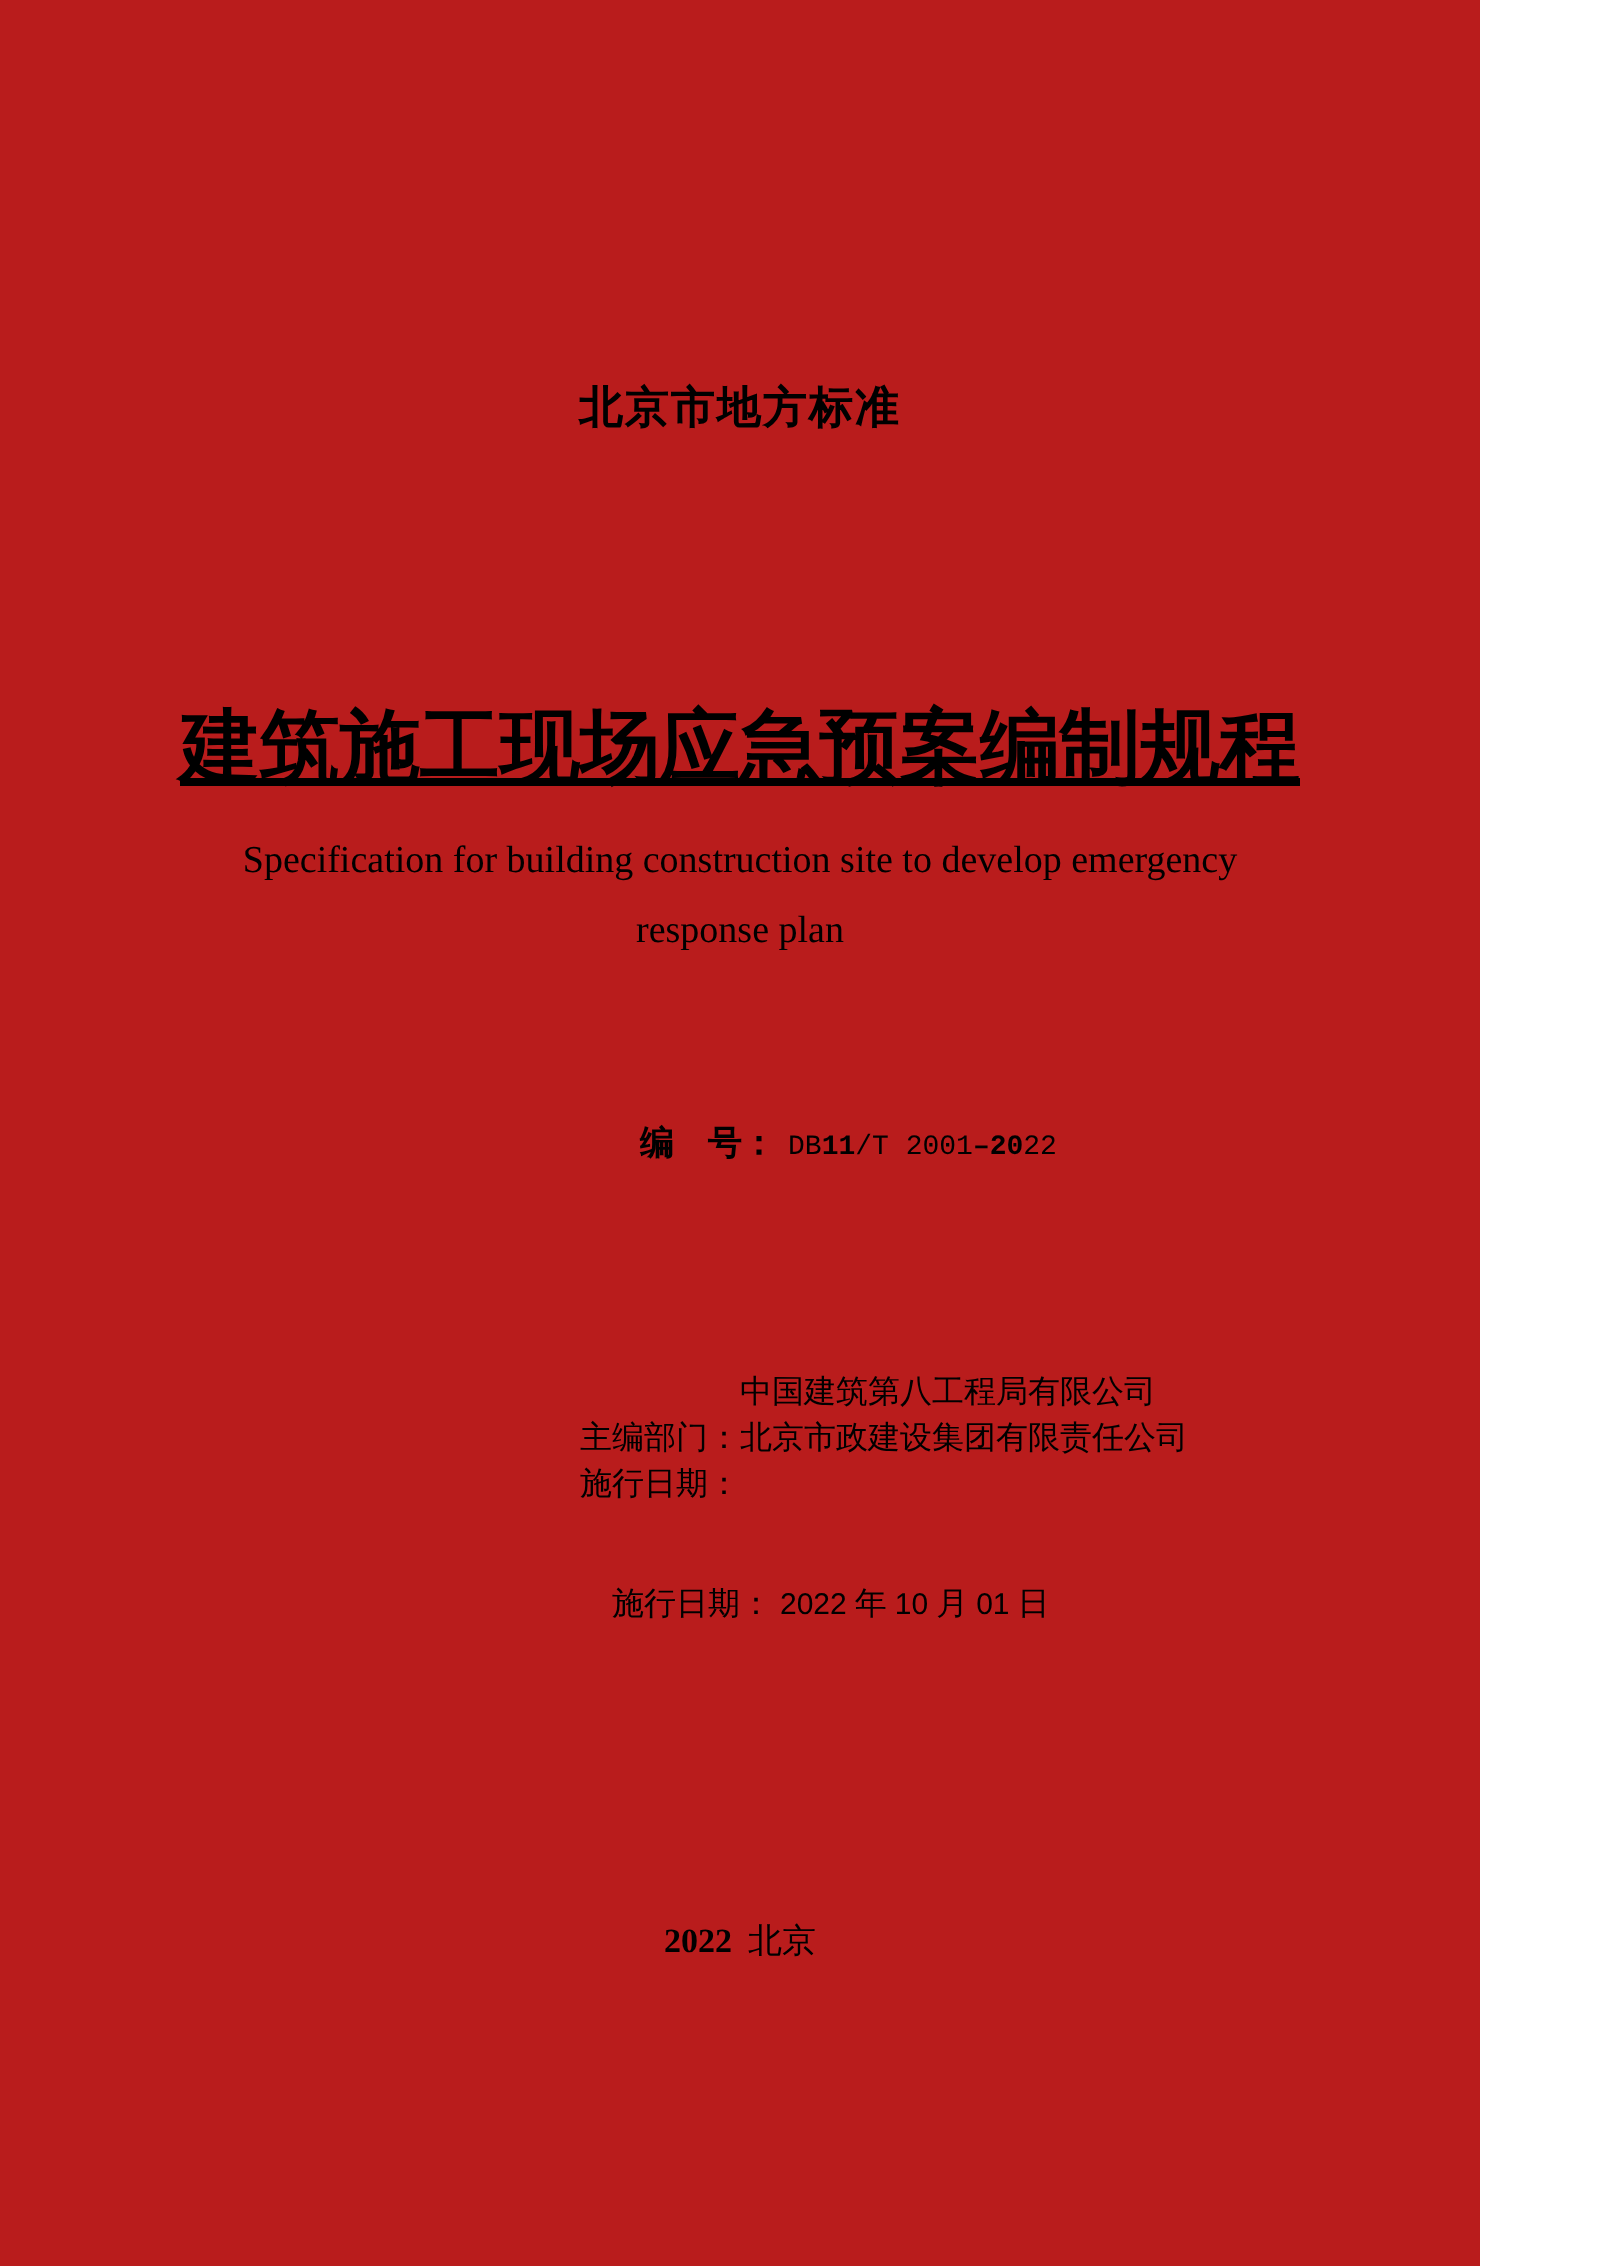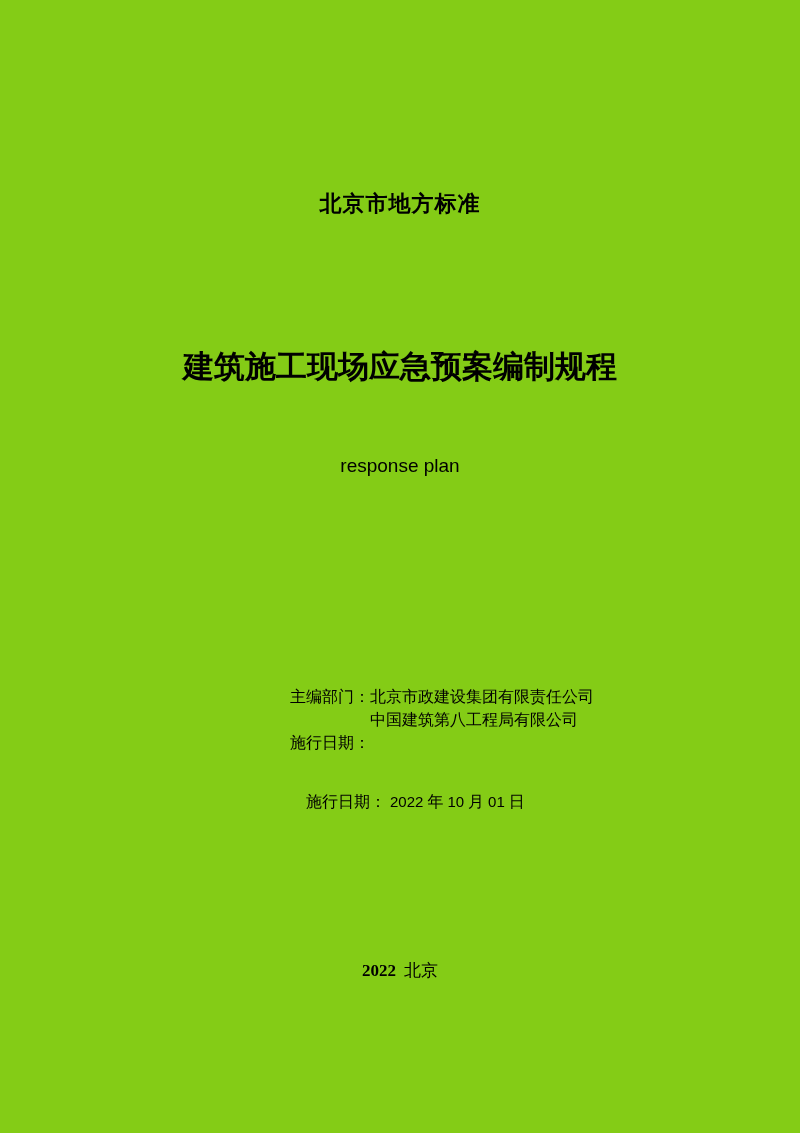--- a/index.html
+++ b/index.html
@@ -2,23 +2,23 @@
 <html><head>
 <meta charset="utf-8">
 <style>
   html, body {
     margin: 0;
     padding: 0;
     background: #ffffff;
   }
   .page {
     position: relative;
-    width: 800px;
+    width: 740px;
     height: 1133px;
-    background: #84cc16;
+    background: #b91c1c;
     color: #000000;
     overflow: hidden;
     font-family: "Liberation Serif", serif;
   }
   .centered {
     position: absolute;
     left: 0;
     width: 100%;
     text-align: center;
     white-space: nowrap;
@@ -27,31 +27,32 @@
     top: 189px;
     font-family: "Liberation Sans", sans-serif;
     font-weight: bold;
     font-size: 22px;
     letter-spacing: 1px;
   }
   .doc-title {
     top: 346px;
     font-family: "Liberation Sans", sans-serif;
     font-weight: bold;
-    font-size: 31px;
+    font-size: 40px;
     letter-spacing: 0px;
+    text-decoration: underline;
   }
   .subtitle-line1 {
     top: 420px;
     font-family: "Liberation Serif", serif;
     font-size: 19px;
   }
   .subtitle-line2 {
     top: 455px;
-    font-family: Liberation Sans, sans-serif;
+    font-family: Liberation Serif, serif;
     font-size: 19px;
   }
   .number-line {
     position: absolute;
     left: 320px;
     top: 560px;
     white-space: nowrap;
   }
   .number-label {
     font-family: "Liberation Sans", sans-serif;
@@ -114,32 +115,36 @@
 </style>
 </head>
 <body>
 
 <div class="page">
 
   <div class="centered doc-header">北京市地方标准</div>
 
   <div class="centered doc-title">建筑施工现场应急预案编制规程</div>
 
+  <div class="centered subtitle-line1">Specification for building construction site to develop emergency</div>
 
   <div class="centered subtitle-line2">response plan</div>
 
+  <div class="number-line">
+    <span class="number-label">编　号：</span><span class="number-value"><span>DB</span><span class="b">11</span><span>/T 2001</span><span class="b">–20</span><span>22</span></span>
+  </div>
 
   <div class="dept-block">
     <div class="dept-row">
+      <span class="dept-label"></span>
+      <span>中国建筑第八工程局有限公司</span>
+    </div>
+    <div class="dept-row">
       <span class="dept-label">主编部门：</span>
       <span>北京市政建设集团有限责任公司</span>
-    </div>
-    <div class="dept-row">
-      <span class="dept-label"></span>
-      <span>中国建筑第八工程局有限公司</span>
     </div>
     <div class="dept-row">
       <span class="dept-label">施行日期：</span>
     </div>
   </div>
 
   <div class="impl-line">
     <span>施行日期：</span><span class="num">2022</span><span>年</span><span class="num">10</span><span>月</span><span class="num">01</span><span>日</span>
   </div>
 

